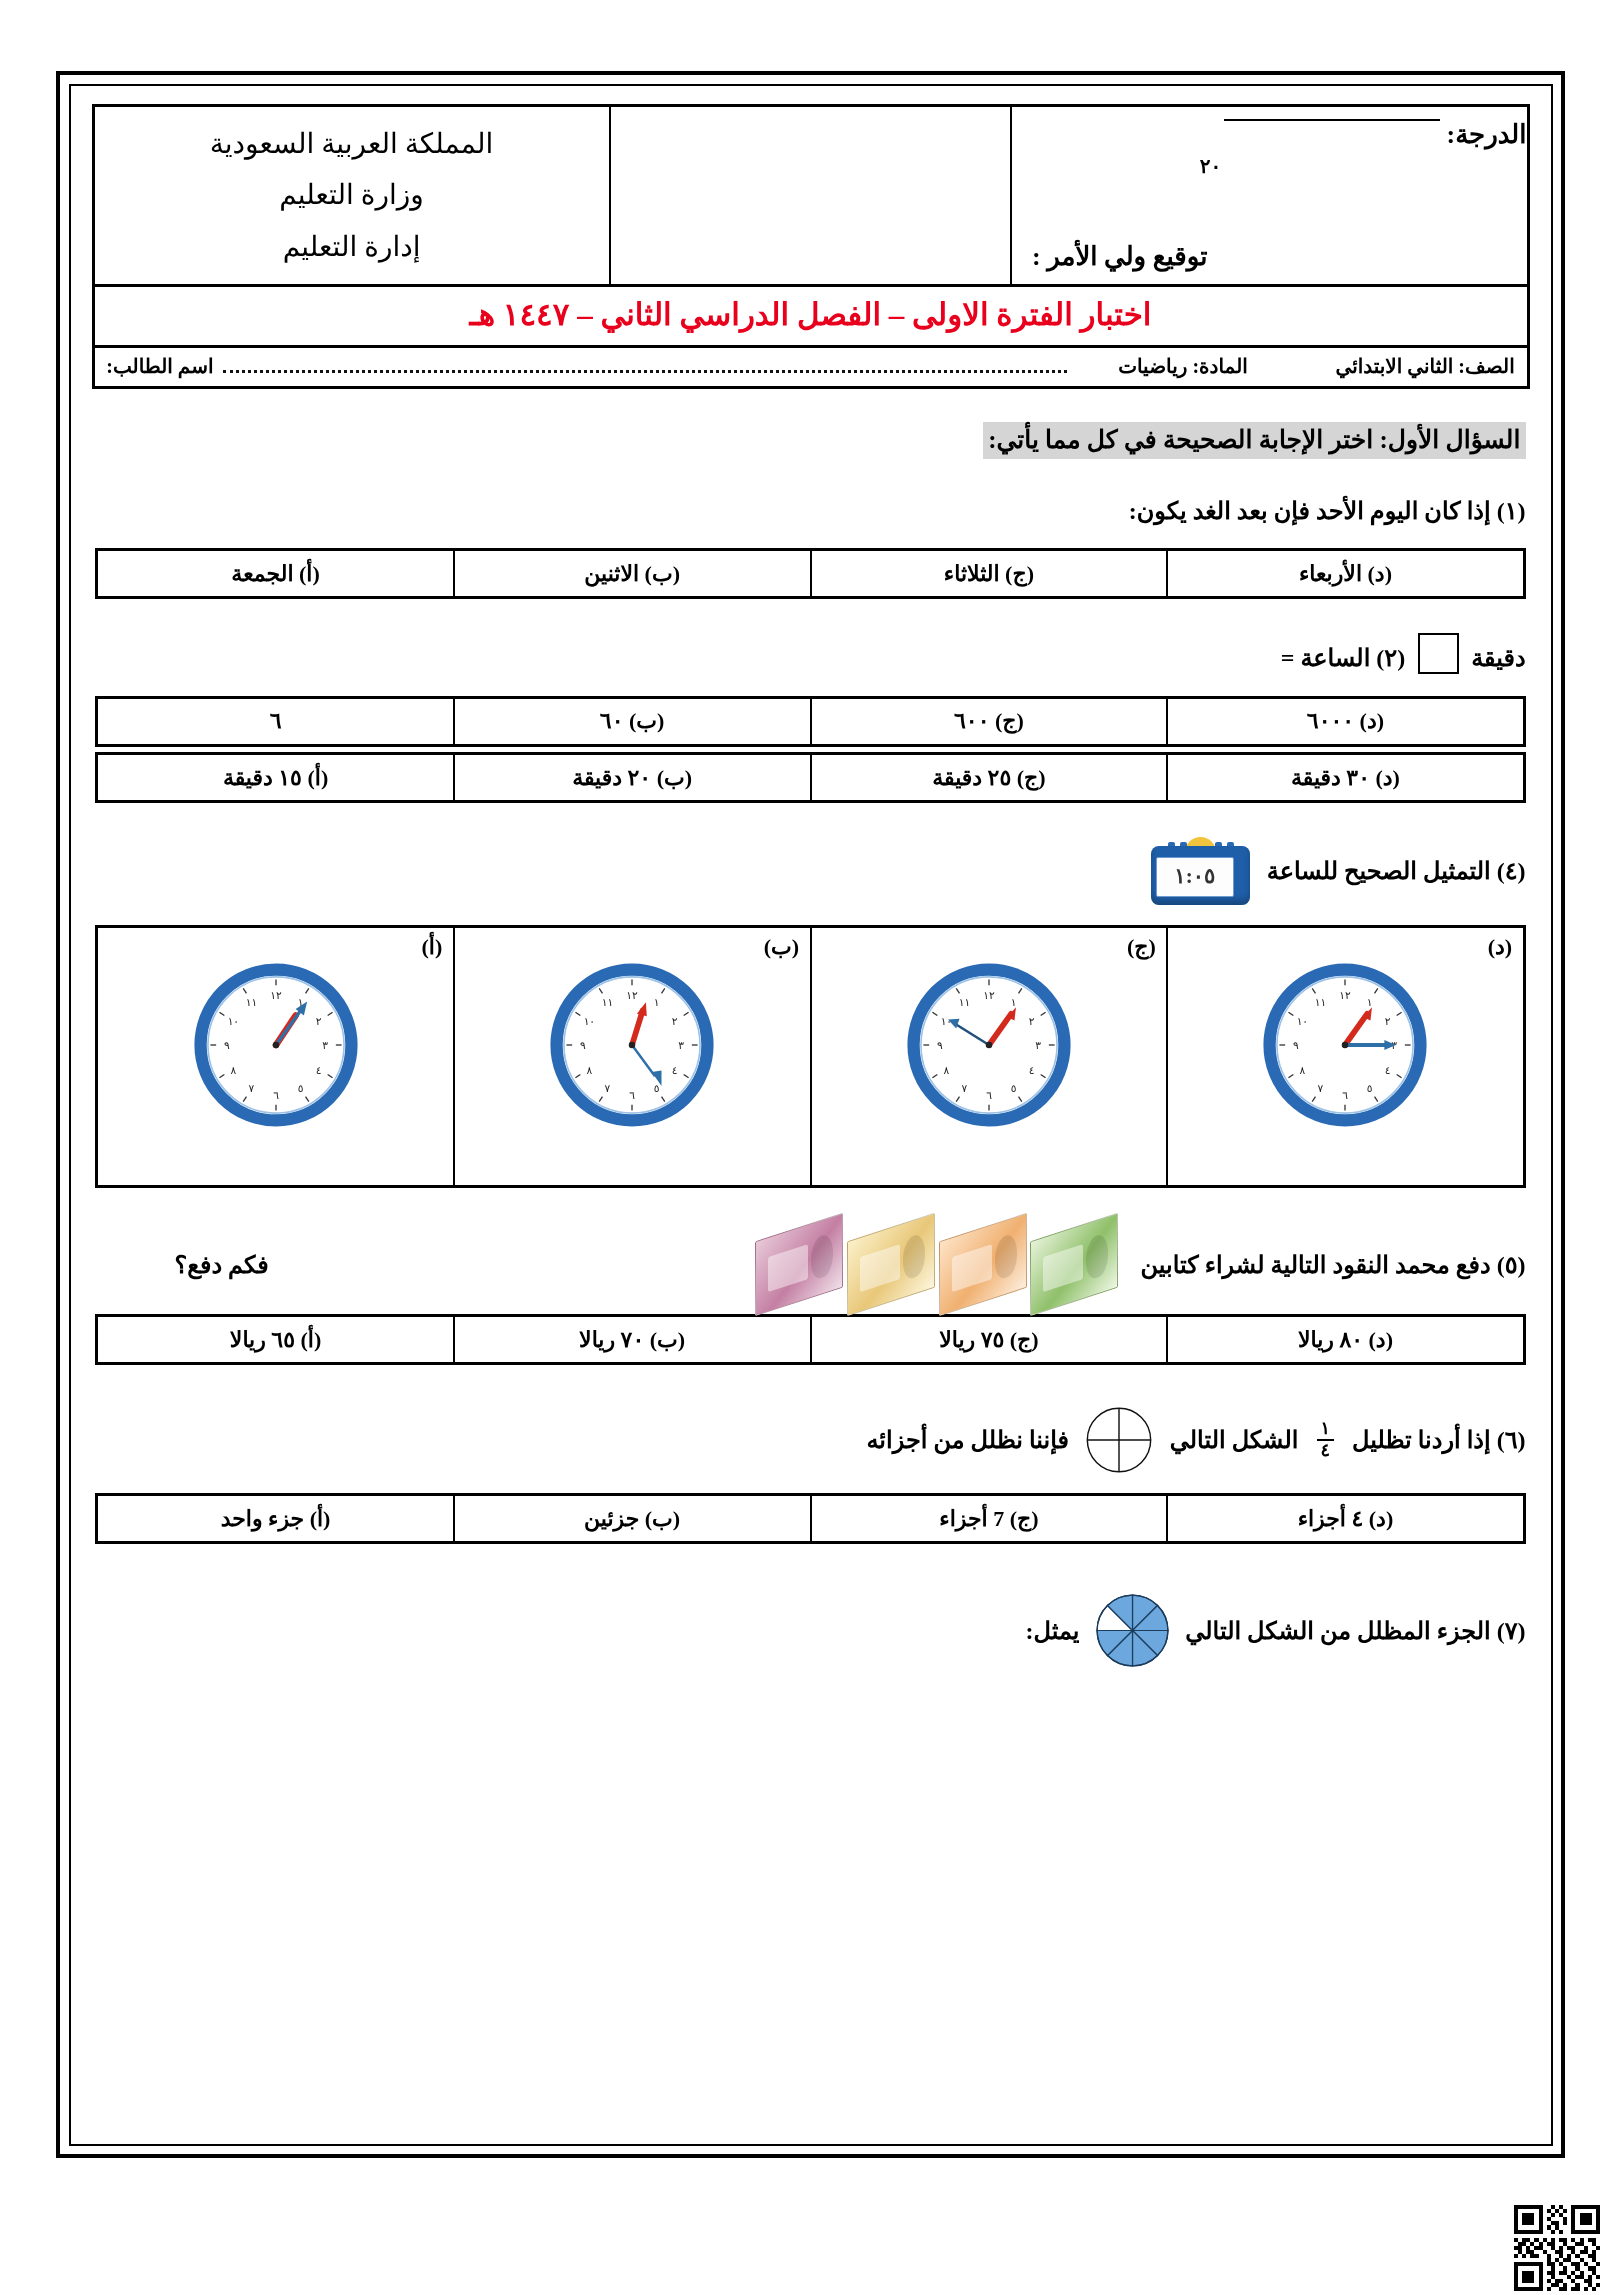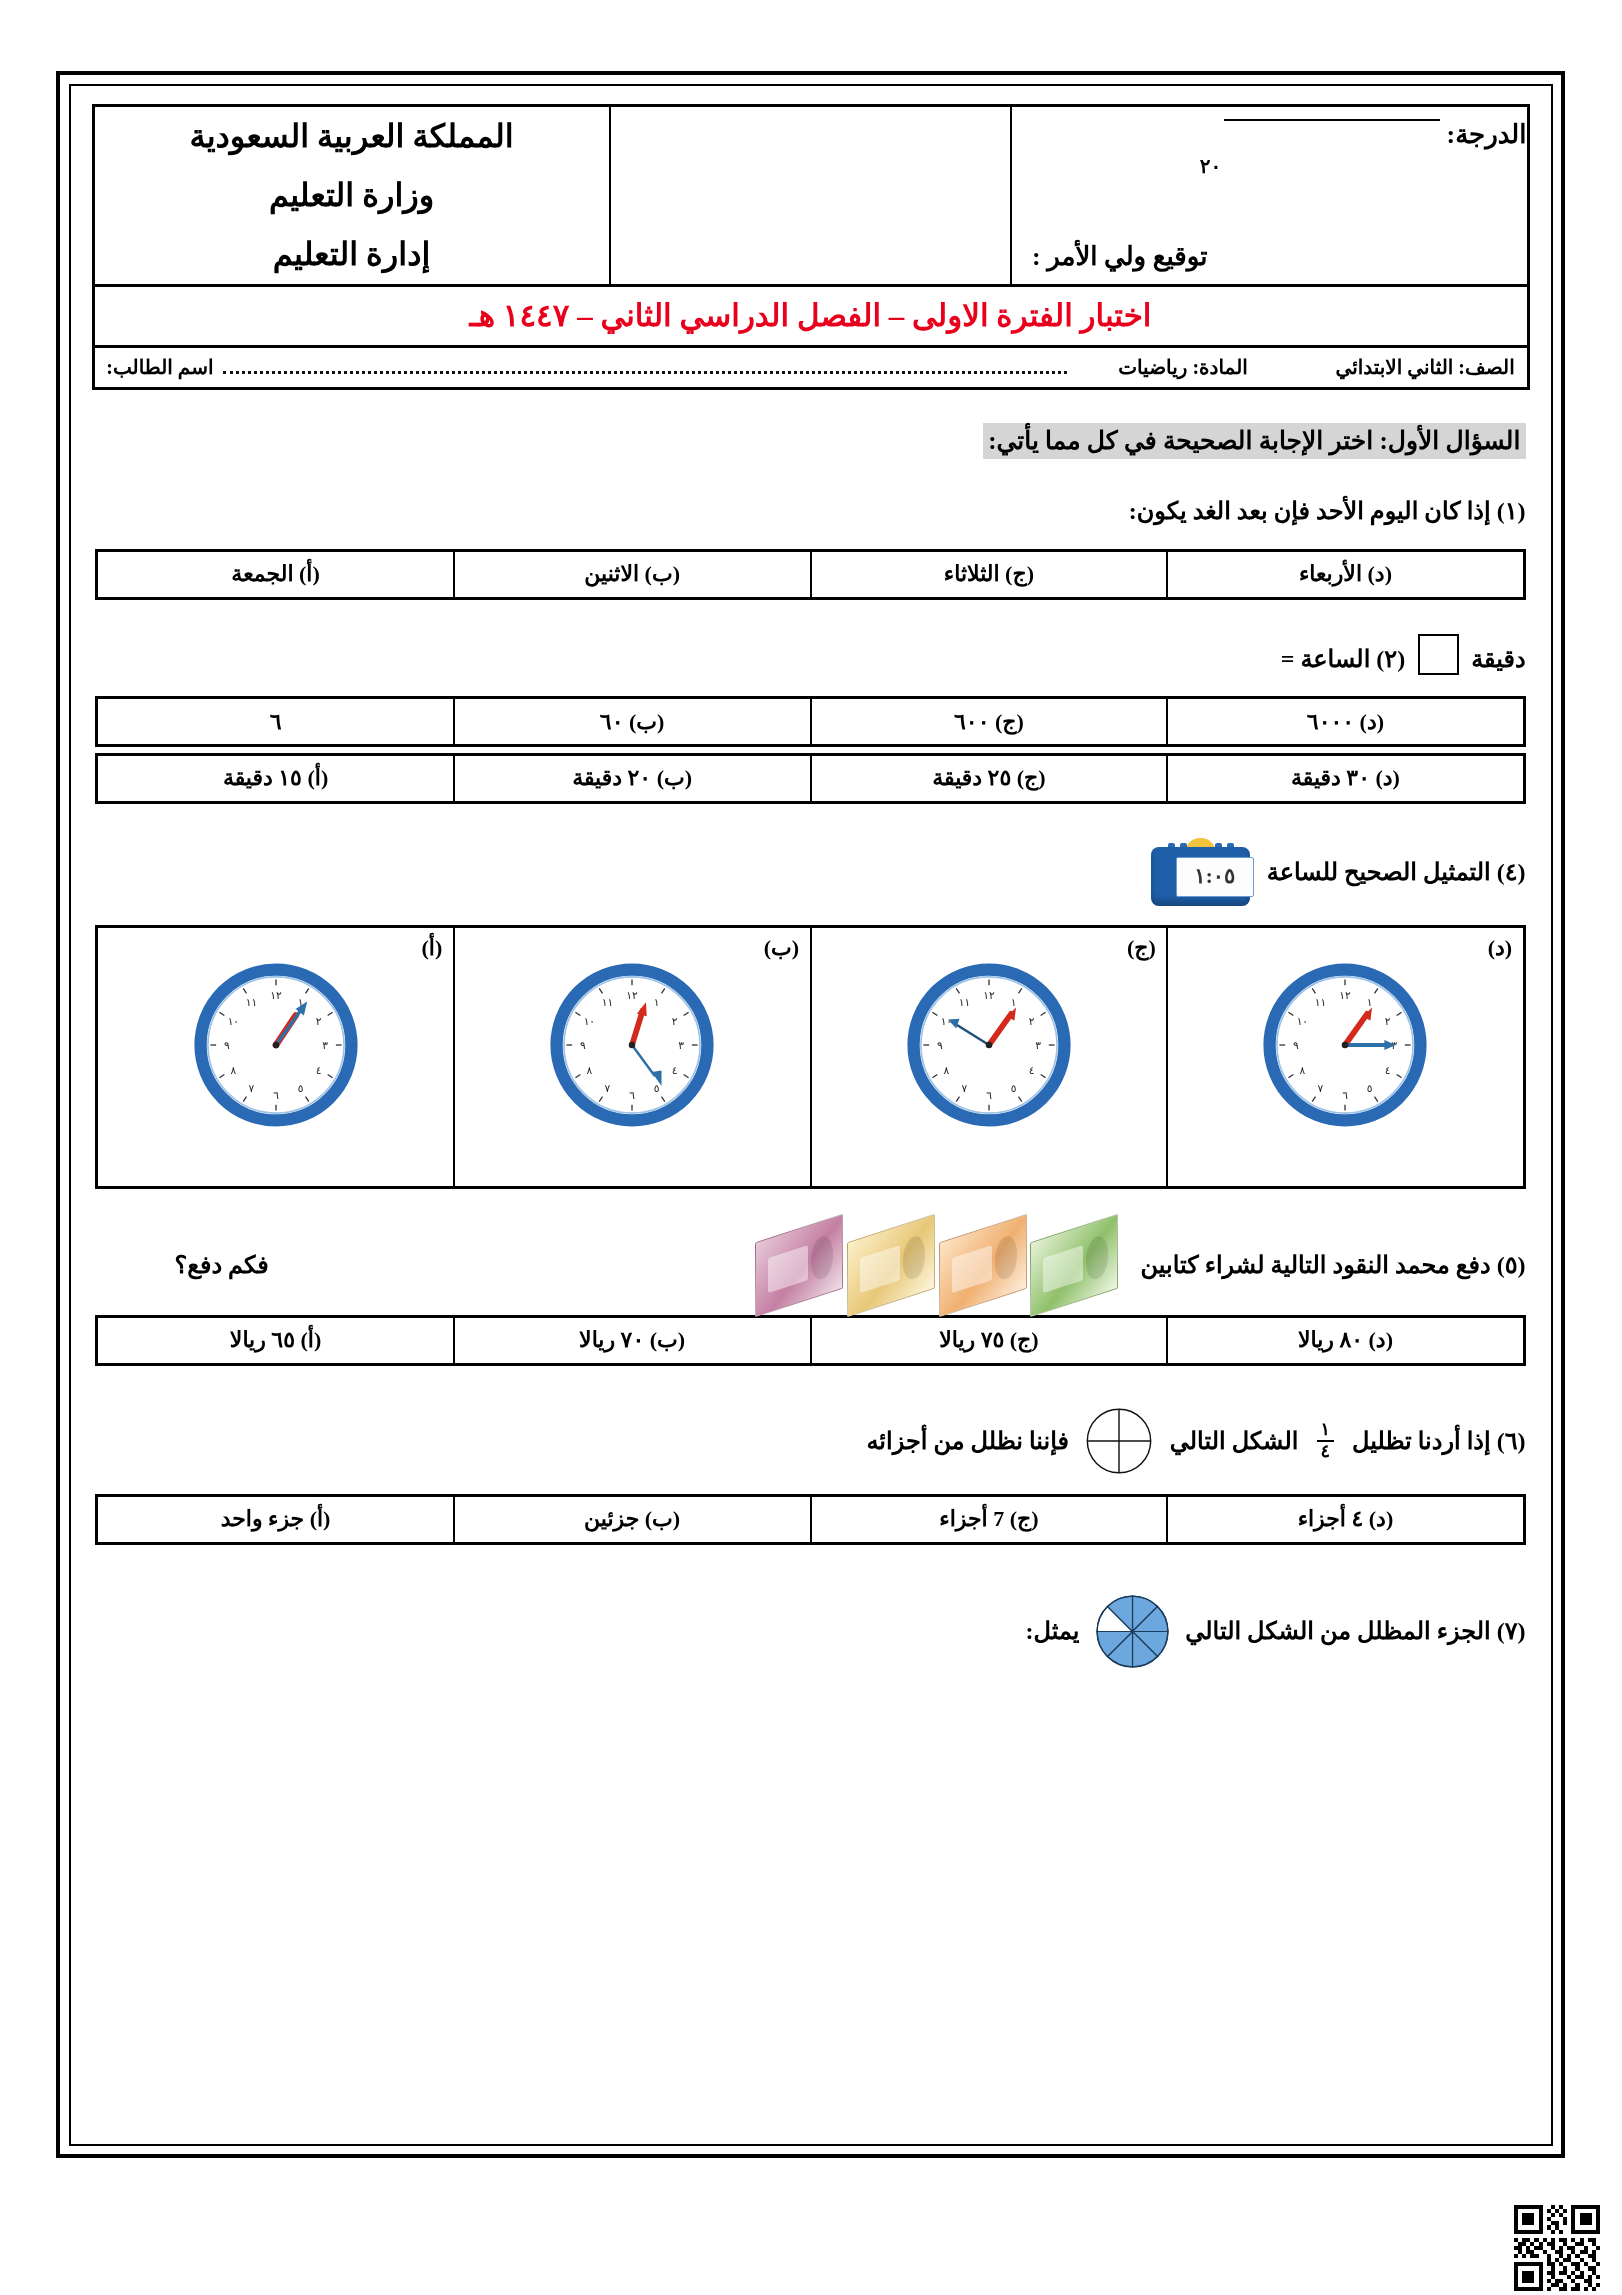--- a/index.html
+++ b/index.html
@@ -57,21 +57,21 @@
     border-bottom:2.6px solid #000;margin-bottom:7.9px;
   }
   .grade-den{
     text-align:center;font-size:20px;font-weight:700;margin-top:3.9px;
     padding-right:118px;
   }
   .guardian{
     font-size:26px;font-weight:700;margin-top:63px;text-align:left;
     padding-left:19.6px;direction:rtl;
   }
-  .ministry-line{font-size:32px;font-weight:700;line-height:1.85;}
+  .ministry-line{font-size:28px;font-weight:400;line-height:1.85;}
 
   
   .title-box{
     border:3.3px solid #000;border-top:none;
     text-align:center;padding:9.2px 0 11.8px;
   }
   .title-red{
     color:#e8001c;font-size:31px;font-weight:700;
     letter-spacing:0px;
   }
@@ -126,21 +126,21 @@
   .row-inline{display:flex;align-items:center;justify-content:flex-start;gap:17px;}
   .digital-clock{
     position:relative;width:99px;height:68px;flex:0 0 auto;
   }
   .dc-body{
     position:absolute;left:0;top:9.2px;width:99px;height:59px;
     background:#1f5fa9;border-radius:7.9px;
     box-shadow:inset 0 -5.2px 6.5px rgba(0,0,0,.25);
   }
   .dc-screen{
-    position:absolute;left:25px;top:19.6px;width:76px;height:38px;
+    position:absolute;left:5px;top:19.6px;width:76px;height:38px;
     background:#fdfdfd;border:1.3px solid #6f9ad0;border-radius:2px;
     display:flex;align-items:center;justify-content:center;
     font-family:"Liberation Serif",serif;font-size:21px;font-weight:700;color:#333;
     letter-spacing:0.7px;
   }
   .dc-bell{
     position:absolute;left:34px;top:0;width:31px;height:15.7px;
     background:#f2c33c;border-radius:15.7px 15.7px 0 0;
   }
   .dc-nub{position:absolute;top:5.2px;width:7.2px;height:10.5px;background:#2a6ab5;border-radius:2px;}

